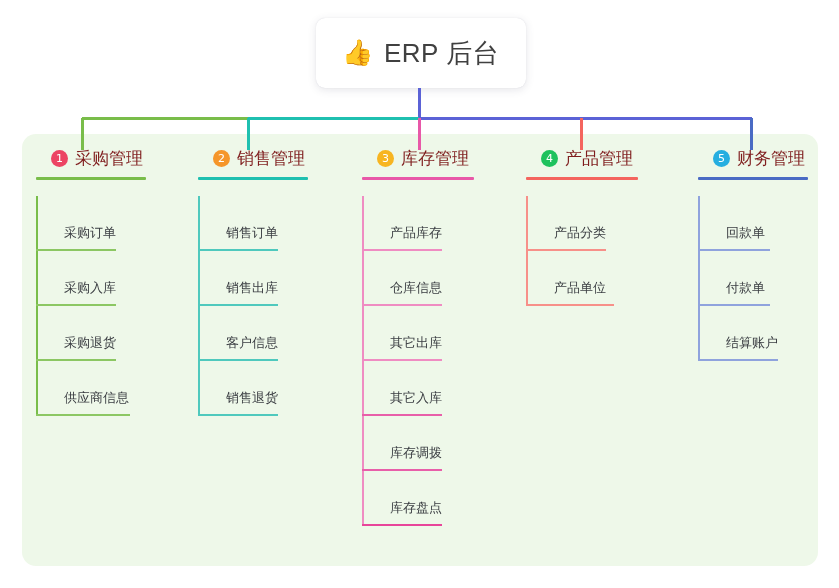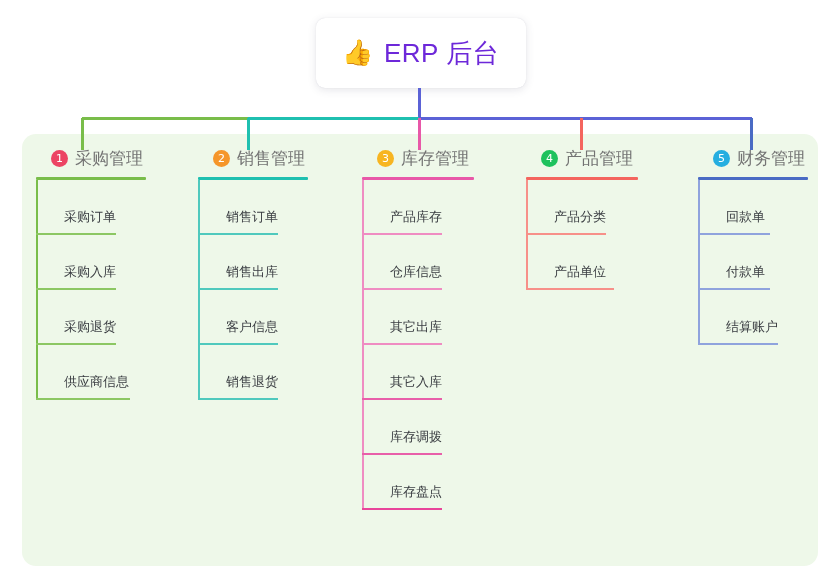--- a/index.html
+++ b/index.html
@@ -37,21 +37,21 @@
     box-sizing: border-box;
   }
   .title-emoji {
     font-size: 25px;
     line-height: 1;
     display: inline-block;
     transform: translateY(-1px);
   }
   .title-text {
     font-size: 26px;
-    color: #6d28d9;
+    color: #404040;
     letter-spacing: 0.5px;
     white-space: nowrap;
     text-align: right;
   }
 
   
   .panel {
     position: absolute;
     left: 22px;
     top: 134px;
@@ -90,32 +90,32 @@
     border-radius: 50%;
     color: #ffffff;
     font-size: 11px;
     line-height: 17px;
     text-align: center;
     font-family: "DejaVu Sans", sans-serif;
     flex: 0 0 auto;
   }
   .col-title {
     font-size: 17px;
-    color: #737373;
+    color: #7f1d1d;
     white-space: nowrap;
   }
   .col-rule {
     height: 3px;
     border-radius: 1px;
     margin-top: 7px;
   }
 
   .leaf-list {
     position: relative;
-    margin-top: 0;
+    margin-top: 16px;
   }
   .leaf {
     position: relative;
     height: 55px;
   }
   .leaf-text {
     position: absolute;
     left: 28px;
     bottom: 9px;
     font-size: 13px;

